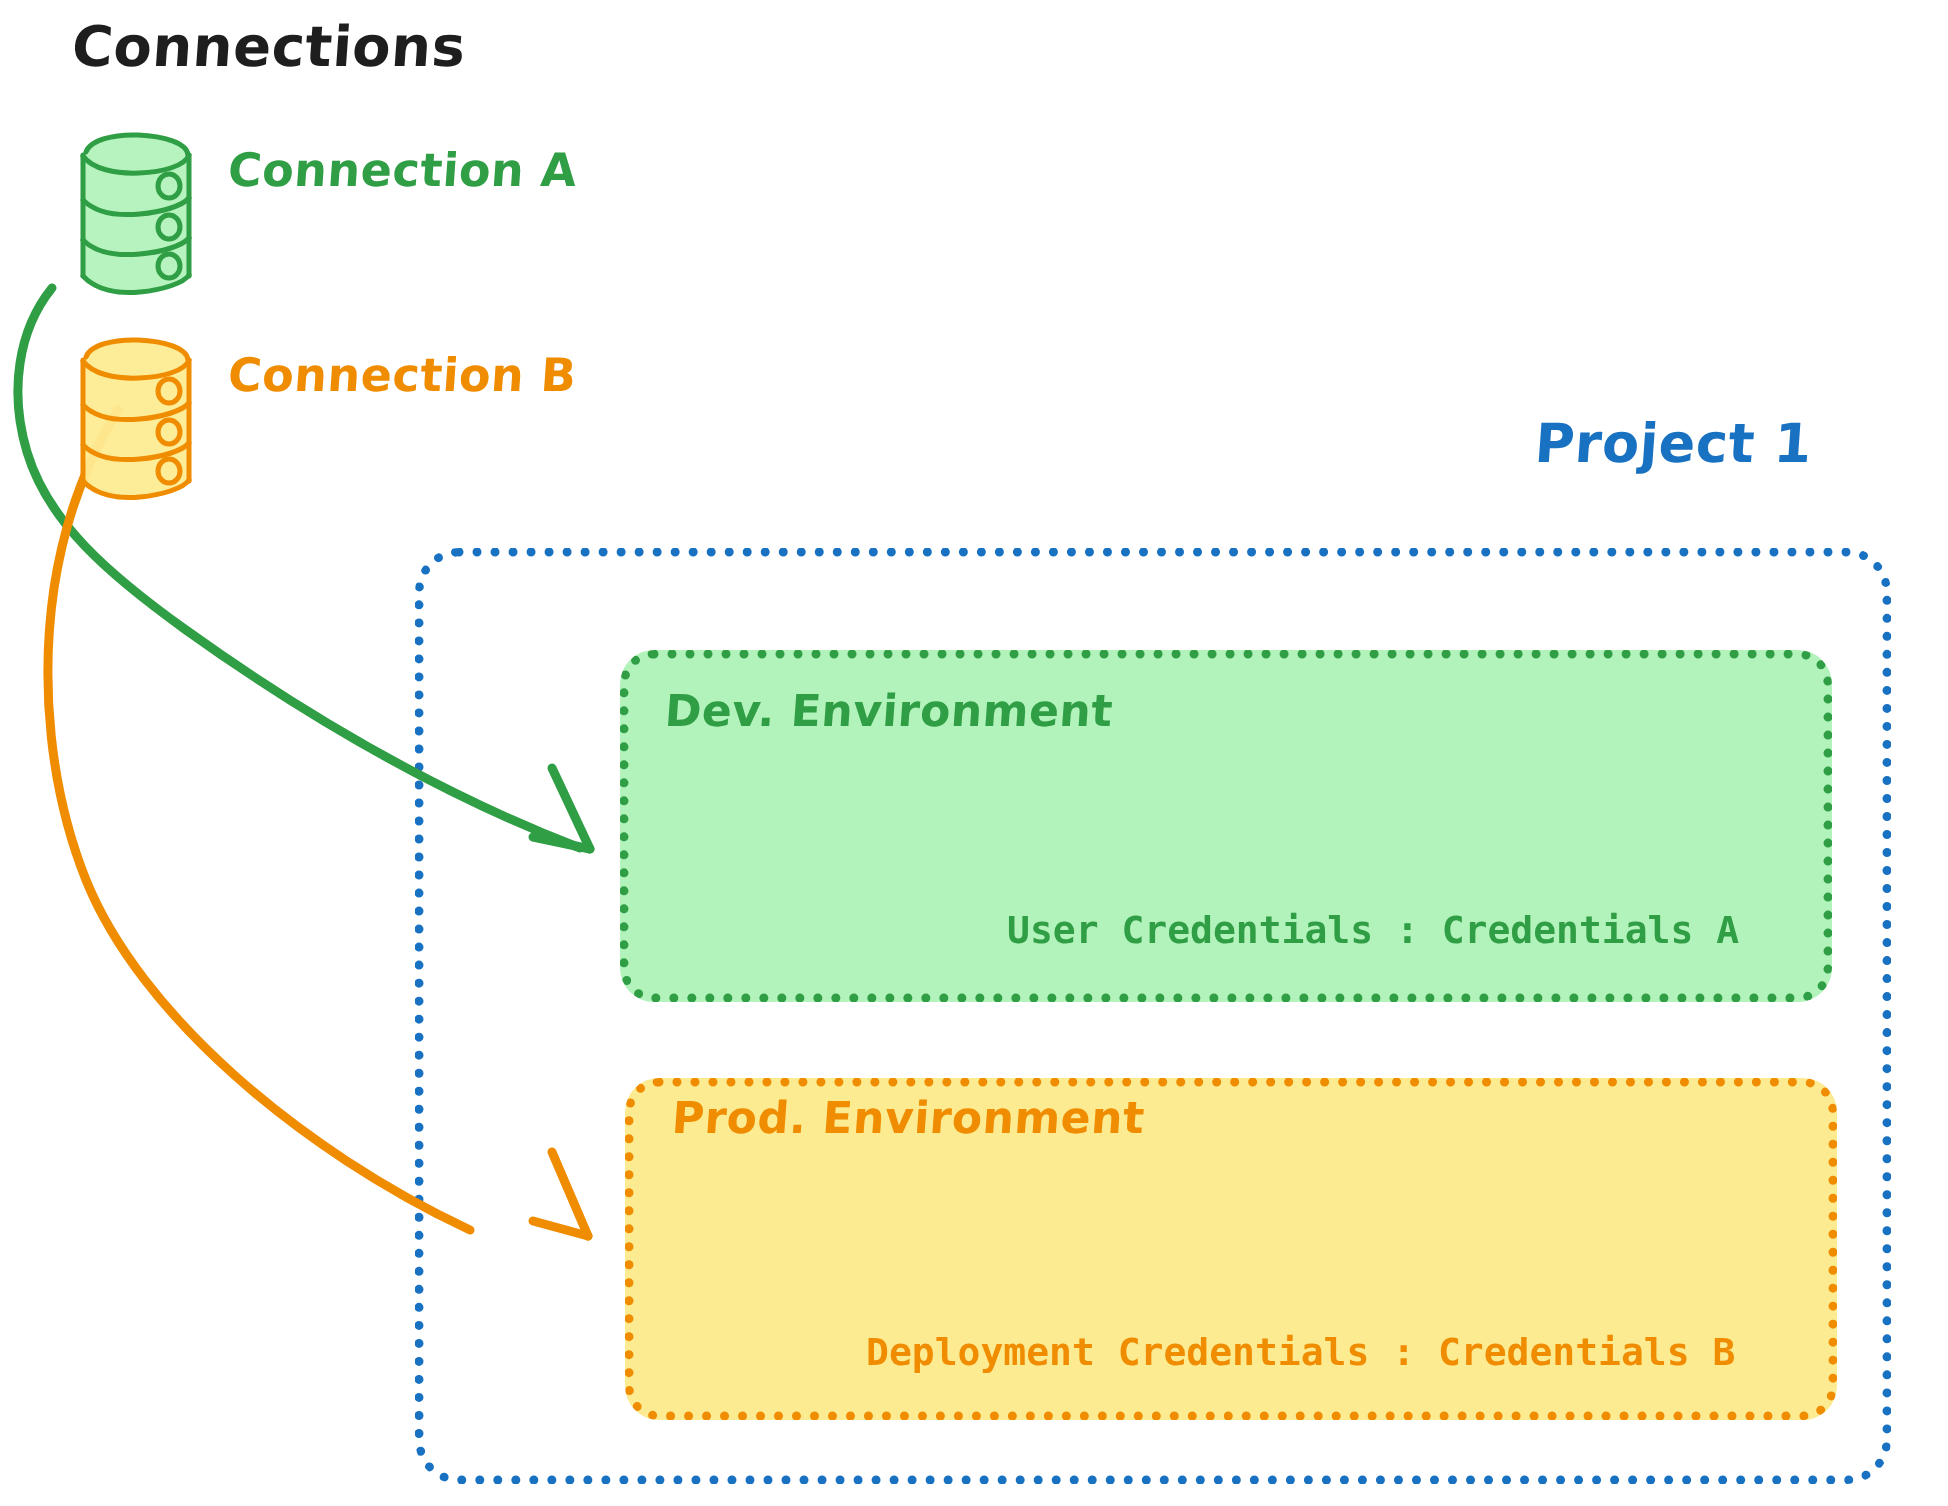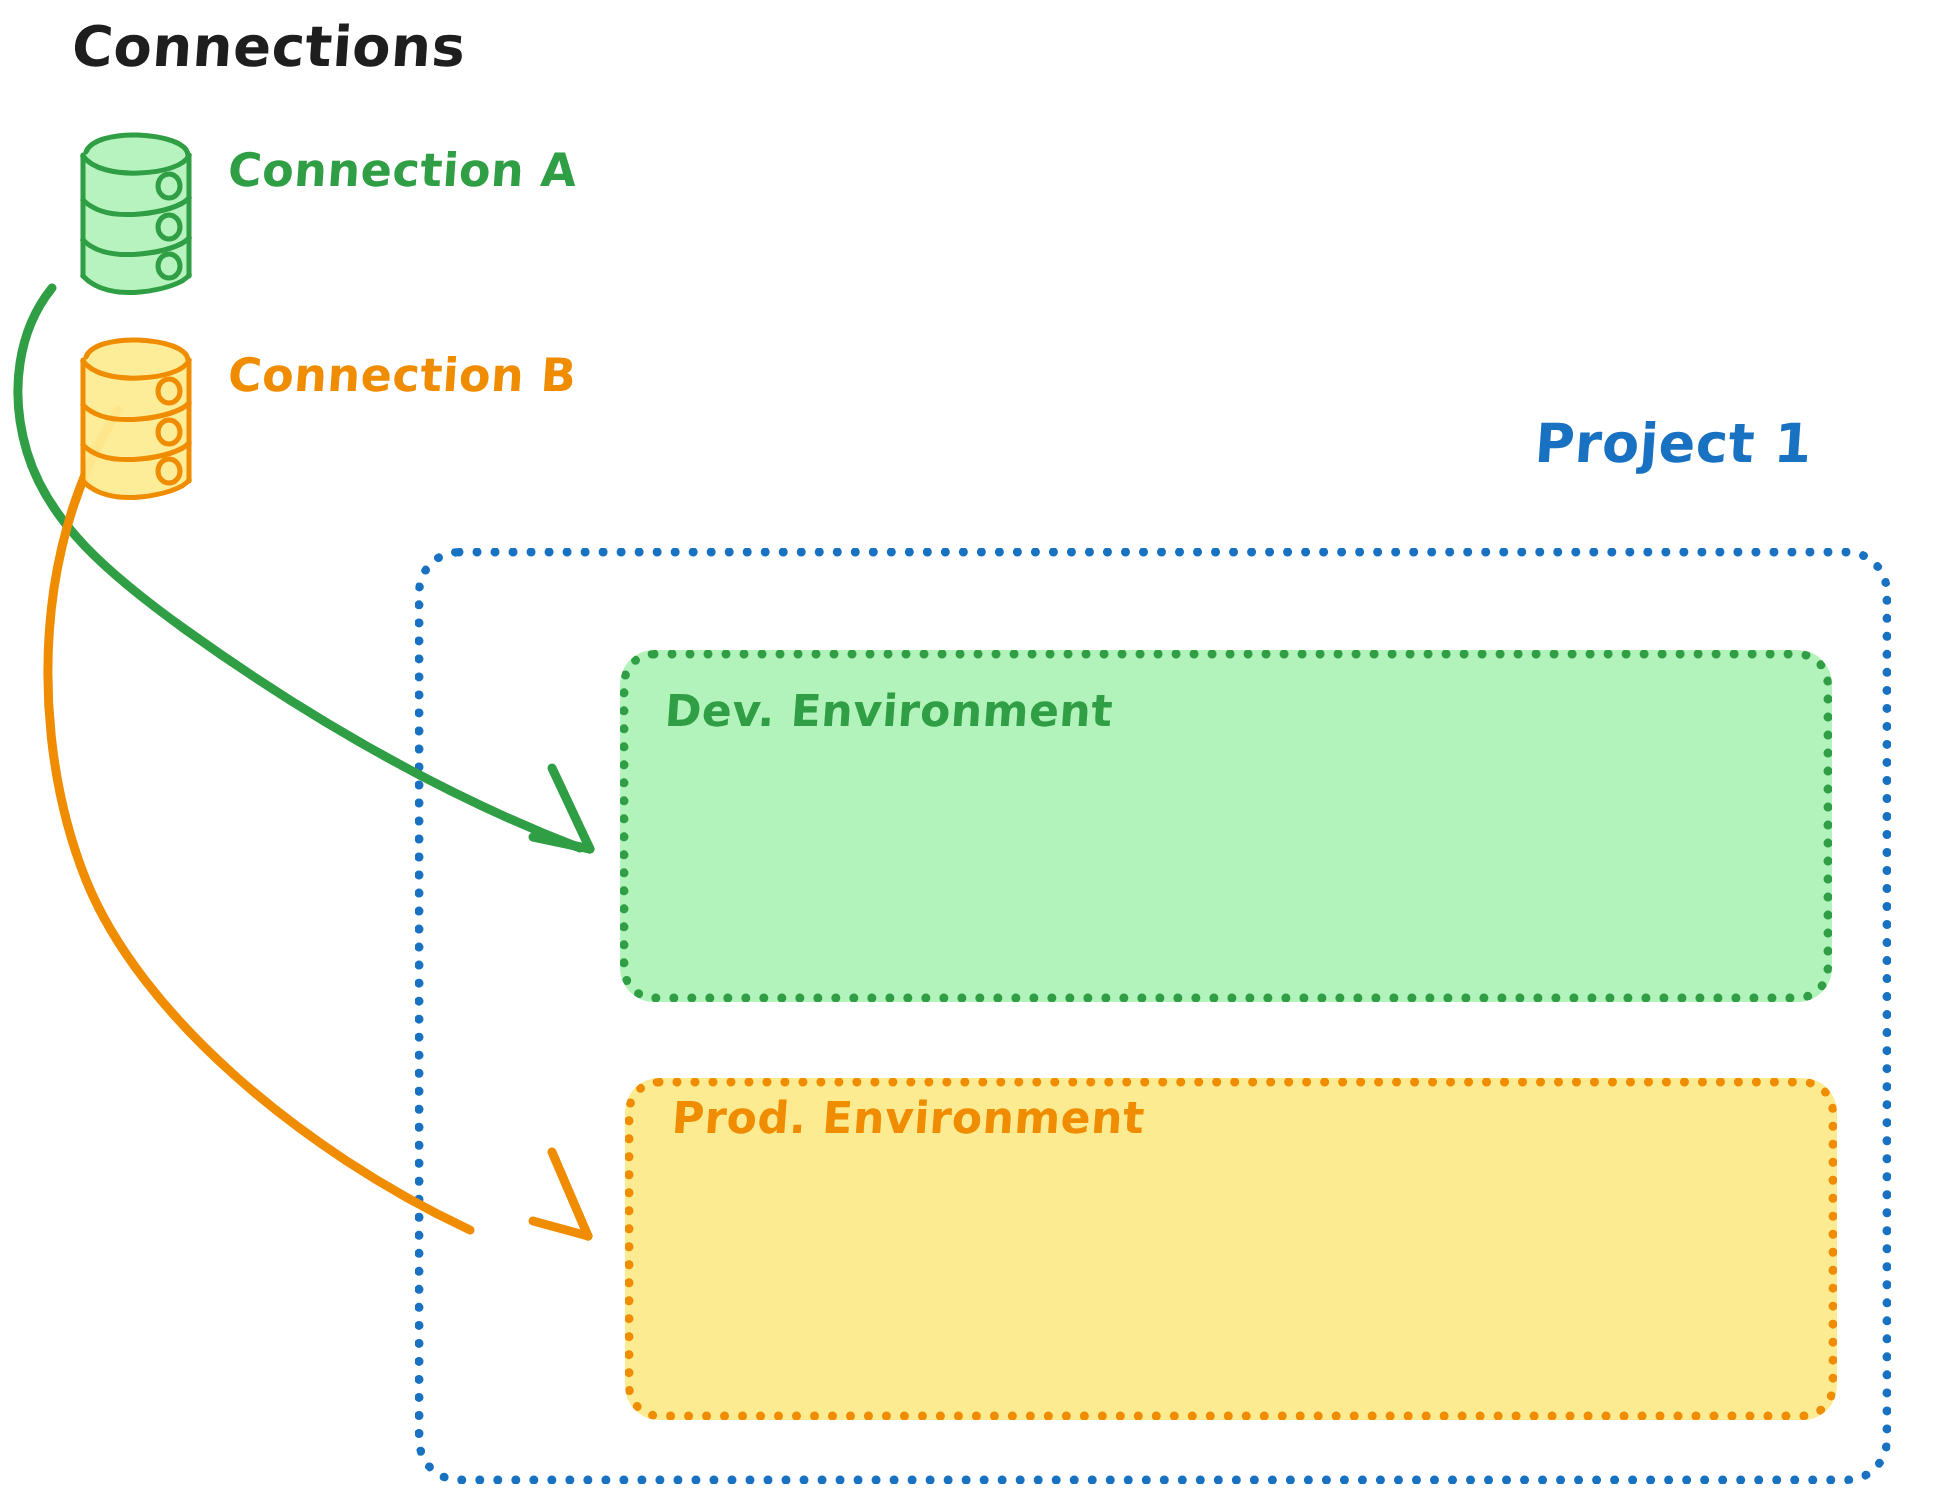--- a/index.html
+++ b/index.html
@@ -194,17 +194,19 @@
   <div class="hand" id="title-connections">Connections</div>
 
   <div class="hand" id="label-connection-a">Connection A</div>
 
   <div class="hand" id="label-connection-b">Connection B</div>
 
   <div class="hand" id="label-project-1">Project 1</div>
 
   <div class="hand" id="label-dev-env">Dev. Environment</div>
 
+  <div class="mono" id="label-dev-credentials">User Credentials : Credentials A</div>
 
   <div class="hand" id="label-prod-env">Prod. Environment</div>
 
+  <div class="mono" id="label-prod-credentials">Deployment Credentials : Credentials B</div>
 
 </div>
 
 </body></html>

